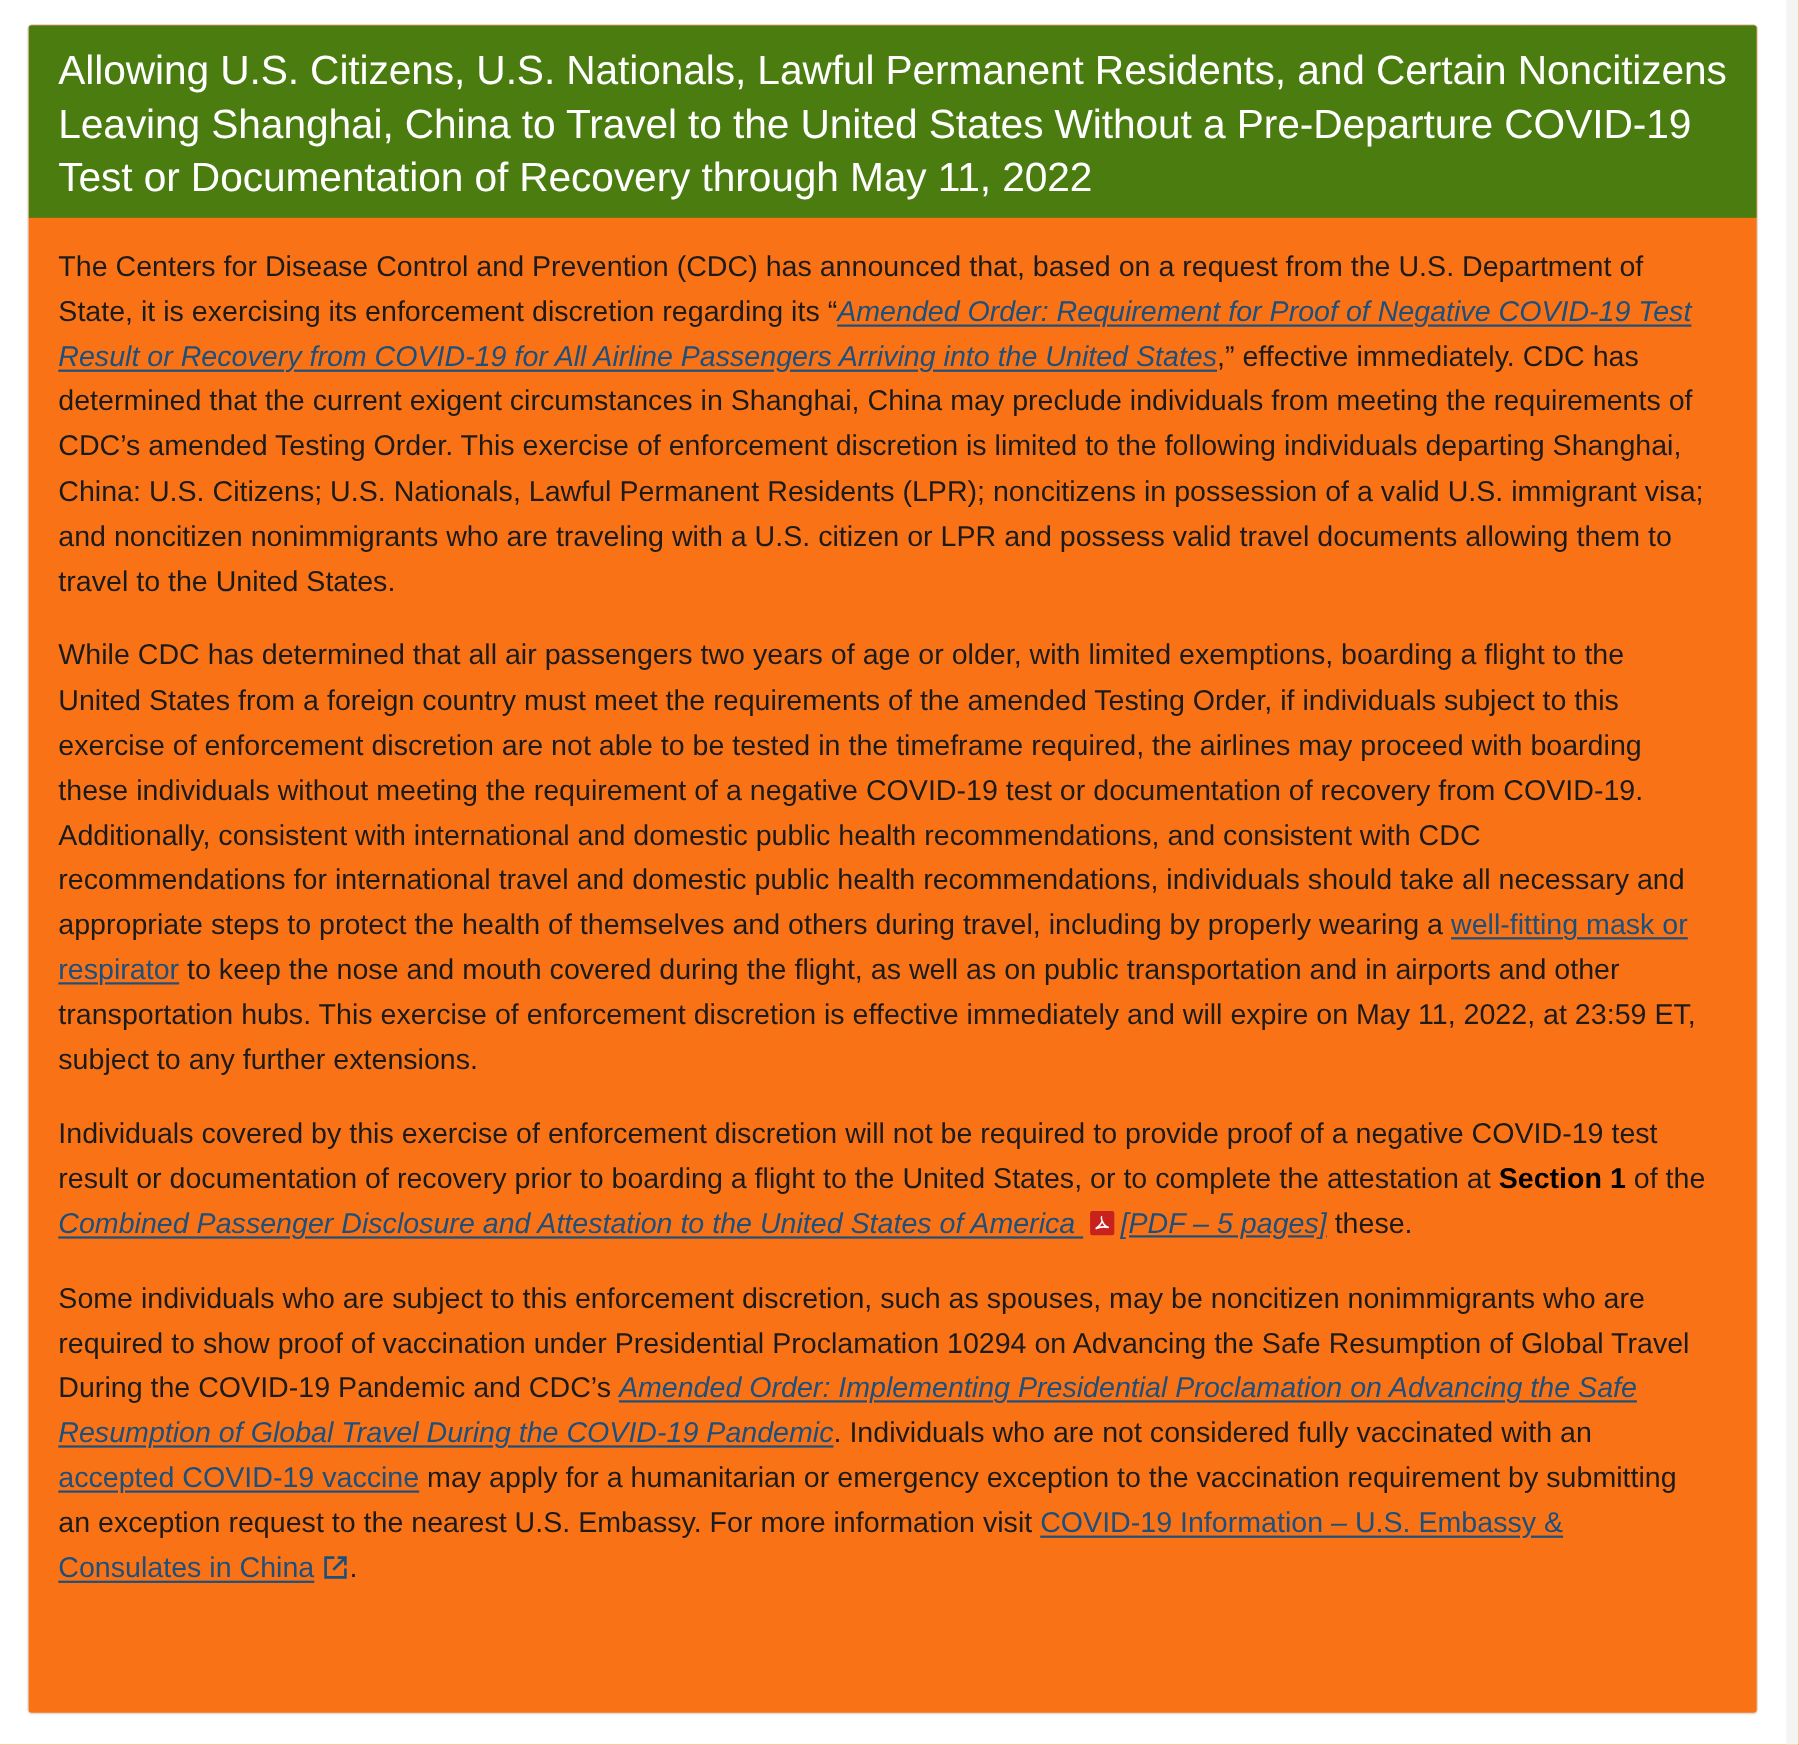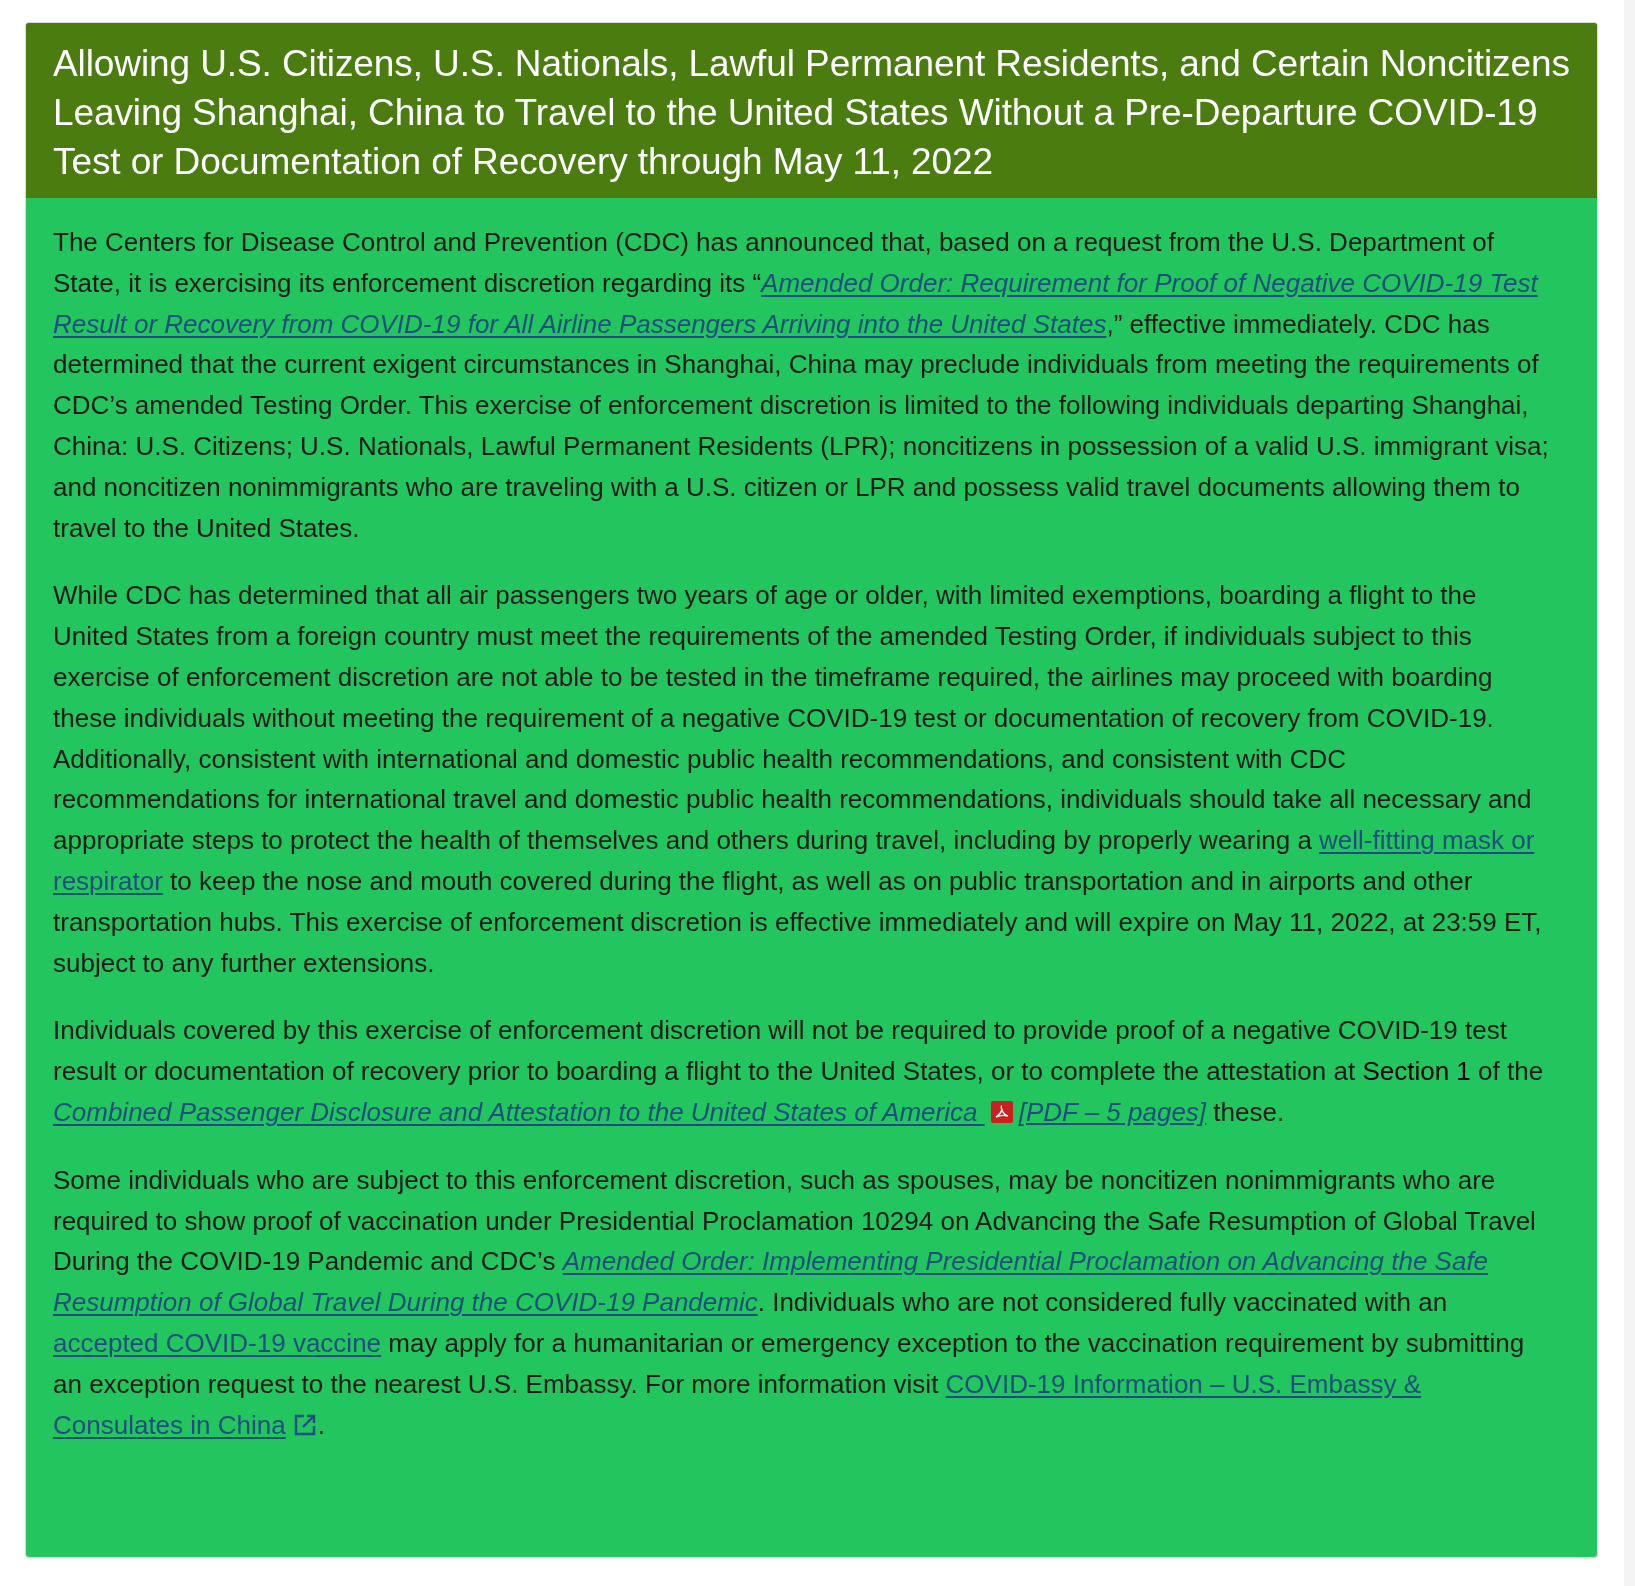--- a/index.html
+++ b/index.html
@@ -19,21 +19,21 @@
     }
     .card {
       position: absolute;
       left: 25px;
       top: 22px;
       width: 1573px;
       height: 1536px;
       border: 1px solid #dcdcdc;
       border-radius: 4px;
       box-sizing: border-box;
-      background: #22c55e;
+      background: #f97316;
       box-shadow: 0 1px 2px rgba(0,0,0,0.06);
       overflow: hidden;
     }
     .card-header {
       background: #4a7c0f;
       color: #ffffff;
       padding: 16px 27px 16px 27px;
       height: 175px;
       box-sizing: border-box;
     }
@@ -76,21 +76,21 @@
       margin: 0 6px 0 6px;
       position: relative;
     }
     .pdf-icon svg { position: absolute; left: 3px; top: 3px; }
     .ext-icon {
       display: inline-block;
       width: 26px; height: 26px;
       vertical-align: -4px;
       margin-left: 6px;
     }
-    strong { font-weight: normal; color: #000; }
+    strong { font-weight: bold; color: #000; }
   </style>
 </head>
 <body>
 
 <div class="right-gutter"></div>
 
 <div class="card">
   <div class="card-header">
     <h2 class="card-title">Allowing U.S. Citizens, U.S. Nationals, Lawful Permanent Residents, and Certain Noncitizens Leaving Shanghai, China to Travel to the United States Without a Pre-Departure COVID-19 Test or Documentation of Recovery through May 11, 2022</h2>
   </div>

